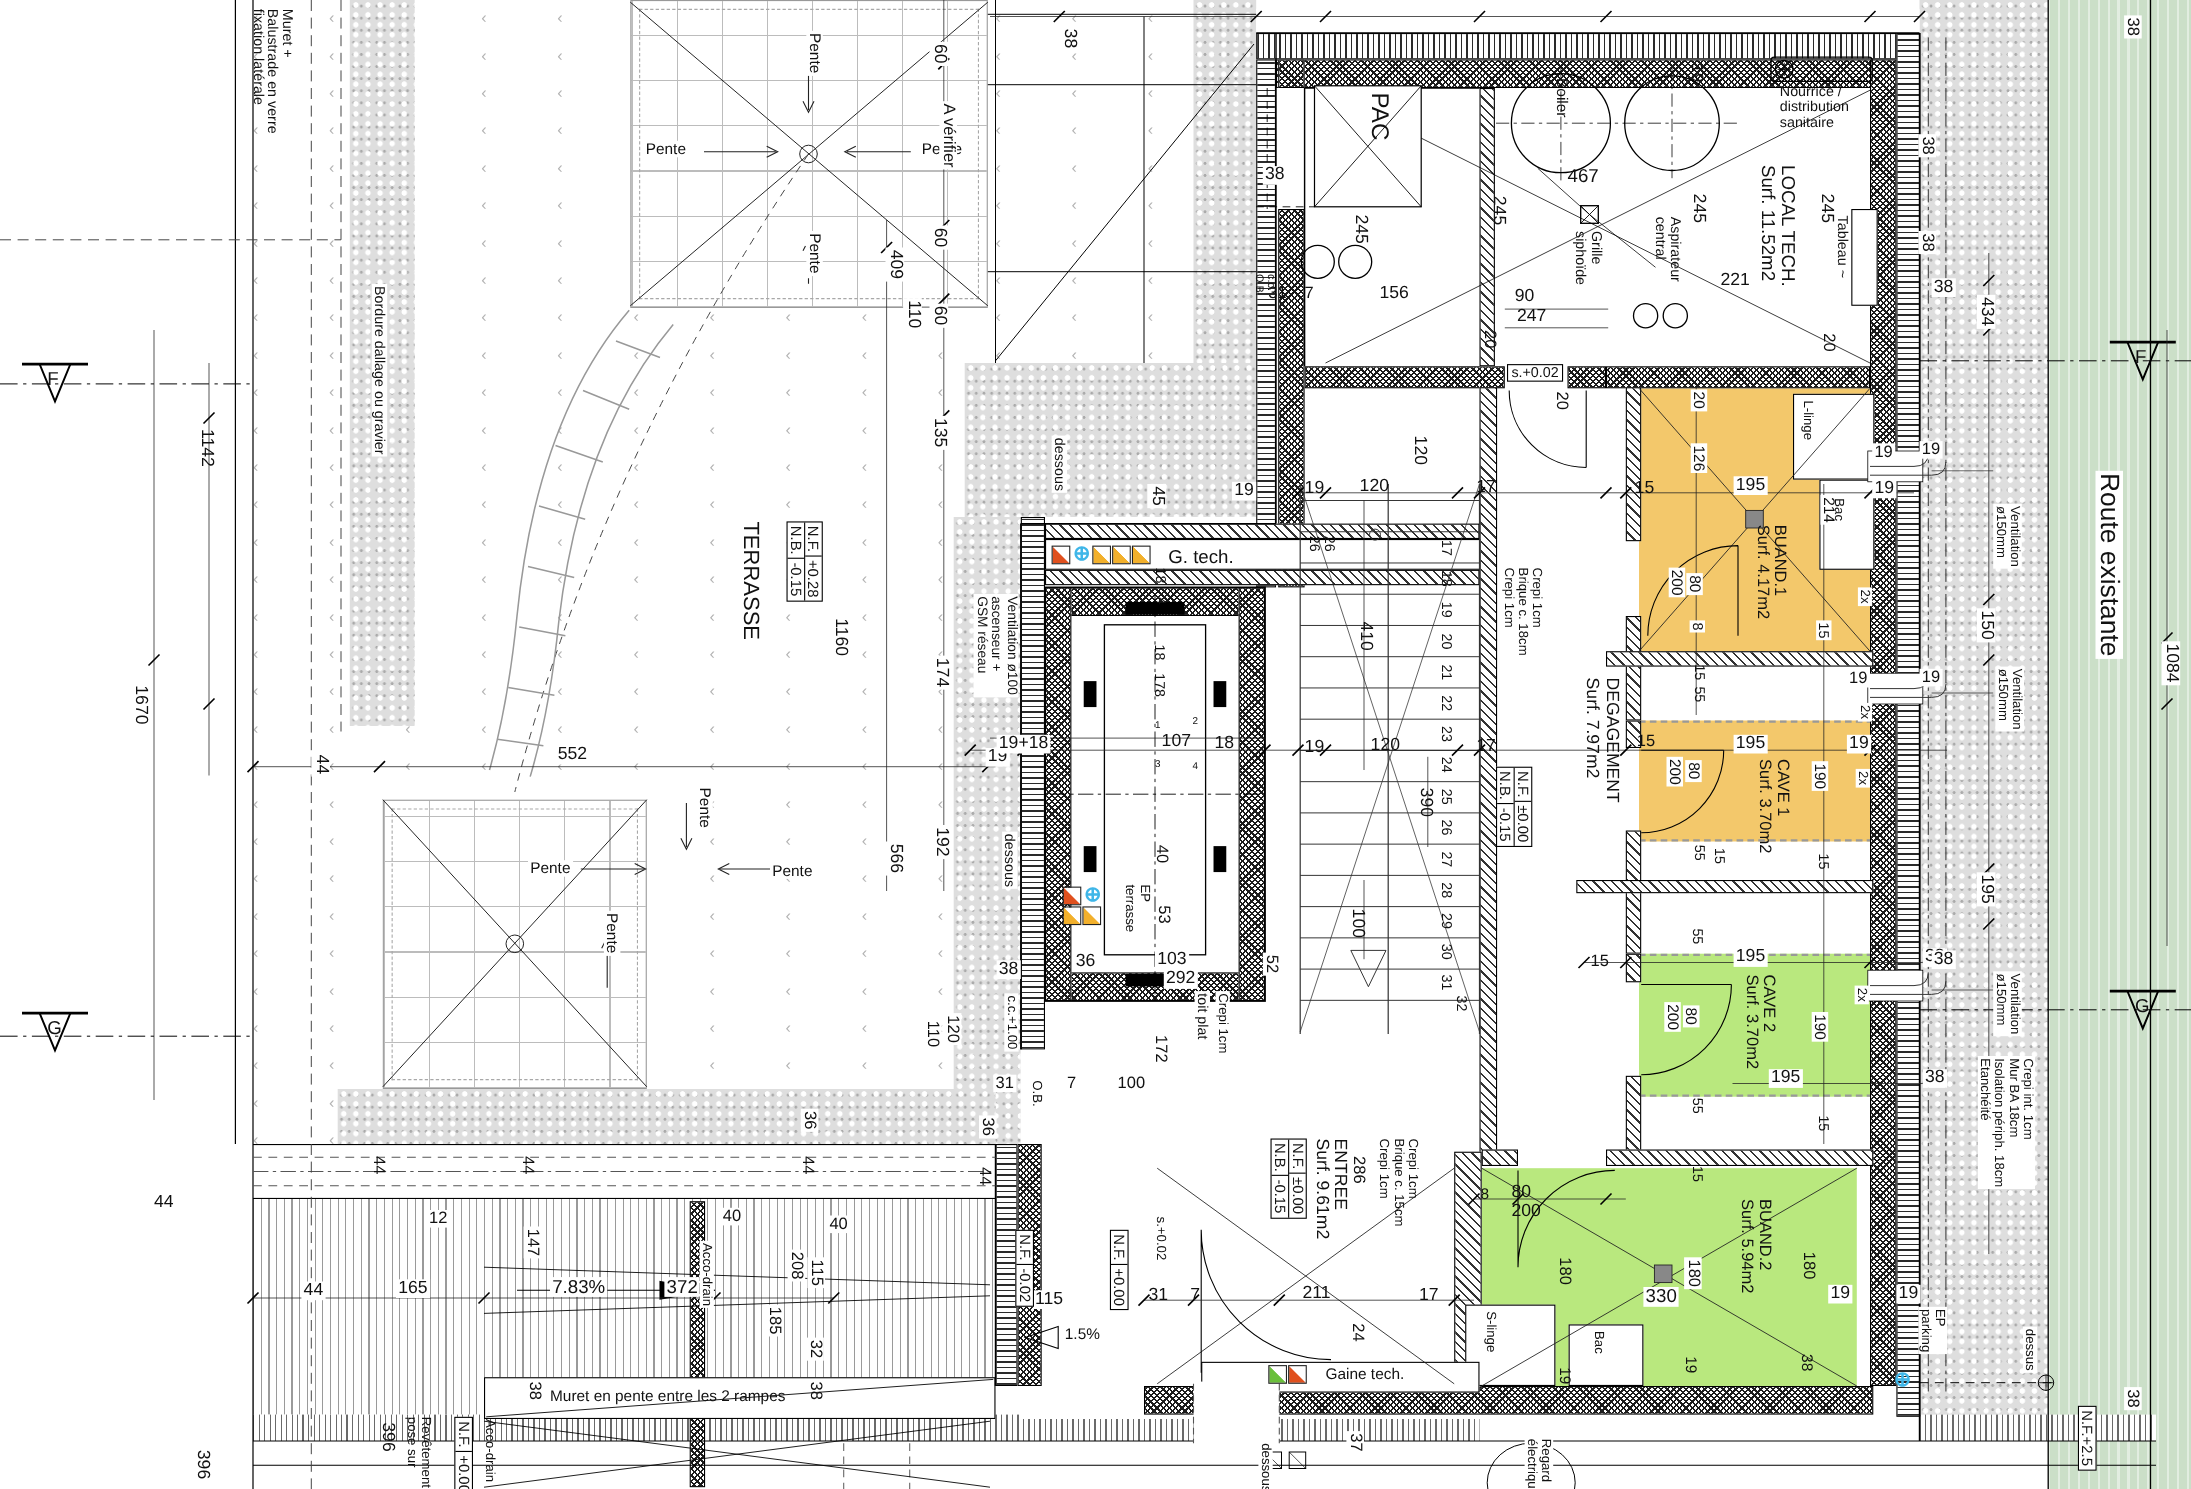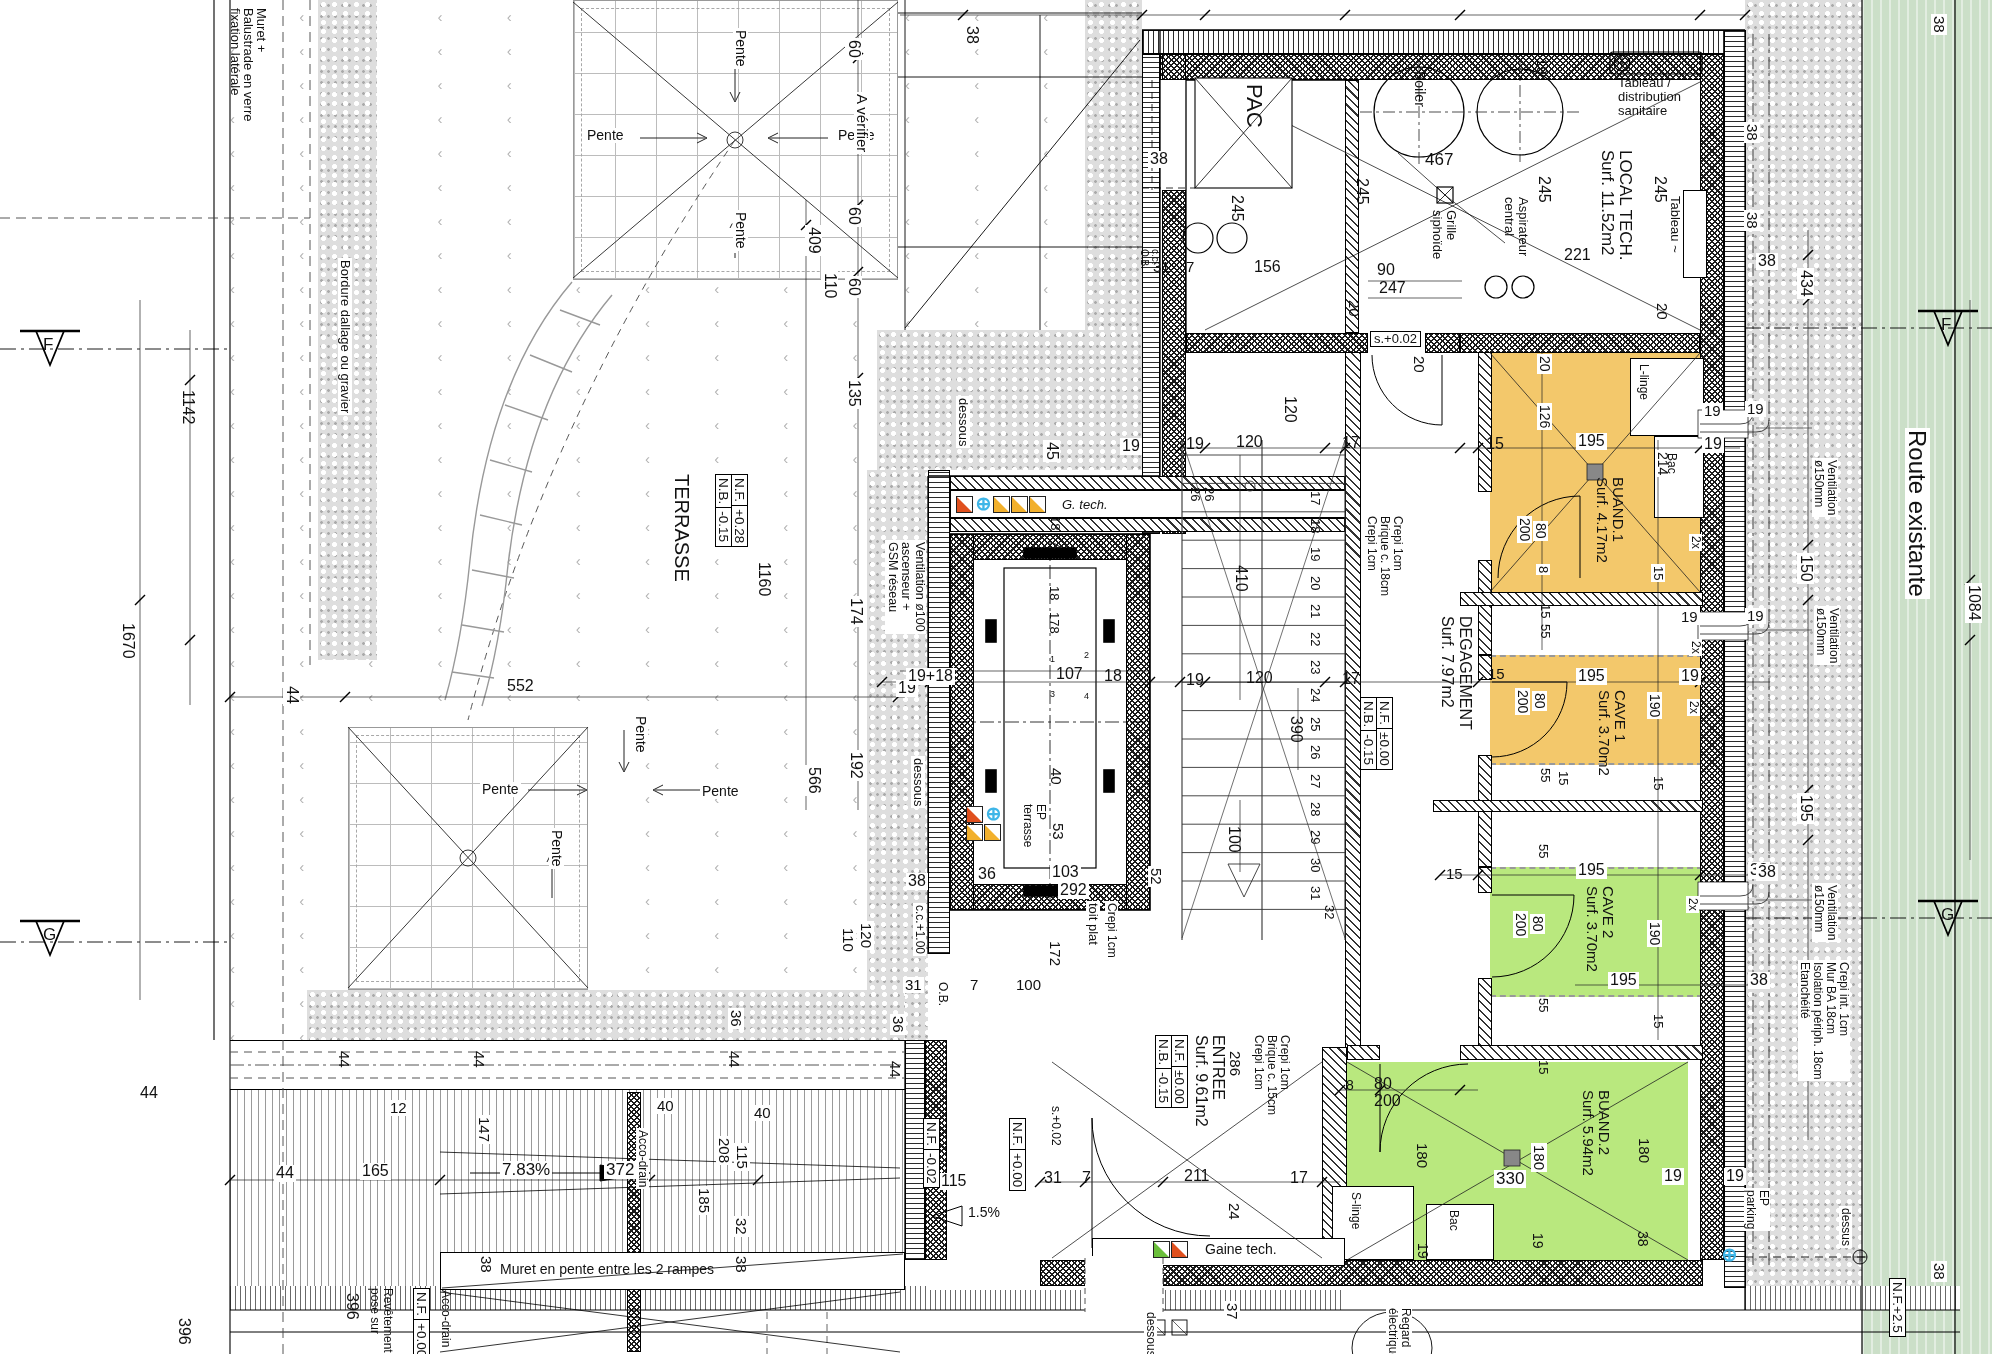--- a/index.html
+++ b/index.html
@@ -400,21 +400,21 @@
       <div class="lbl v chip" style="left: 864px; top: 596px;">174</div>
       <div class="lbl v chip" style="left: 864px; top: 750px;">192</div>
       <div class="lbl v chip" style="left: 822px; top: 765px;">566</div>
       <div class="lbl v chip" style="left: 970px; top: 396px; font-size: 13px;">dessous</div>
       <div class="lbl v chip" style="left: 925px; top: 756px; font-size: 13px;">dessous</div>
       <div class="lbl v chip" style="left: 1060px; top: 440px;">45</div>
       <div class="lbl chip" style="left: 1120px; top: 438px;">19</div>
       <div class="lbl v chip" style="left: 926px; top: 540px; font-size: 12.5px; line-height: 13.5px;">Ventilation ø100
 ascenseur +
 GSM réseau</div>
-      <div class="lbl" style="left: 1062px; top: 498px; font-size: 13px; font-style: italic;">G. tech.</div>
+      <div class="lbl" style="left: 1062px; top: 498px; font-size: 17px;">G. tech.</div>
       <div class="lbl v" style="left: 1062px; top: 516px; font-size: 13px;">18</div>
       <div class="lbl v" style="left: 1062px; top: 543px; font-size: 12px;">4</div>
       <div class="lbl v" style="left: 1061px; top: 586px; font-size: 13px;">18</div>
       <div class="lbl v" style="left: 1061px; top: 612px; font-size: 13px;">178</div>
       <div class="lbl" style="left: 1056px; top: 666px;">107</div>
       <div class="lbl" style="left: 1050px; top: 655px; font-size: 9px;">1</div>
       <div class="lbl" style="left: 1084px; top: 651px; font-size: 9px;">2</div>
       <div class="lbl" style="left: 1050px; top: 690px; font-size: 9px;">3</div>
       <div class="lbl" style="left: 1084px; top: 692px; font-size: 9px;">4</div>
       <div class="lbl" style="left: 1104px; top: 668px;">18</div>
@@ -456,21 +456,21 @@
       <div class="lbl boxed" style="left: 1370px; top: 331px; font-size: 13px;">s.+0.02</div>
       <div class="lbl v" style="left: 1427px; top: 356px; font-size: 15px;">20</div>
       <div class="lbl" style="left: 1564px; top: 247px;">221</div>
       <div class="lbl v" style="left: 1670px; top: 303px; font-size: 15px;">20</div>
       <div class="lbl v" style="left: 1427px; top: 71px; font-size: 14px;">Boiler</div>
       <div class="lbl" style="left: 1425px; top: 151px; font-size: 17px;">467</div>
       <div class="lbl v" style="left: 1550px; top: 58px; font-size: 15px;">19</div>
       <div class="lbl v" style="left: 1370px; top: 178px;">245</div>
       <div class="lbl v" style="left: 1552px; top: 176px;">245</div>
       <div class="lbl v" style="left: 1668px; top: 176px;">245</div>
-      <div class="lbl" style="left: 1618px; top: 76px; font-size: 13px; line-height: 14px;">Tableau /
+      <div class="lbl" style="left: 1618px; top: 76px; font-size: 13px; line-height: 14px;">Nourrice /
 distribution
 sanitaire</div>
       <div class="lbl v" style="left: 1634px; top: 150px; font-size: 17px; line-height: 18px;">LOCAL TECH.
 Surf. 11.52m2</div>
       <div class="lbl v" style="left: 1682px; top: 196px; font-size: 13px;">Tableau ~</div>
       <div class="lbl v" style="left: 1458px; top: 210px; font-size: 13px; line-height: 13.5px;">Grille
 siphoïde</div>
       <div class="lbl v" style="left: 1530px; top: 197px; font-size: 13px; line-height: 13.5px;">Aspirateur
 central</div>
       <div class="lbl v chip" style="left: 1760px; top: 122px; font-size: 15px;">38</div>

